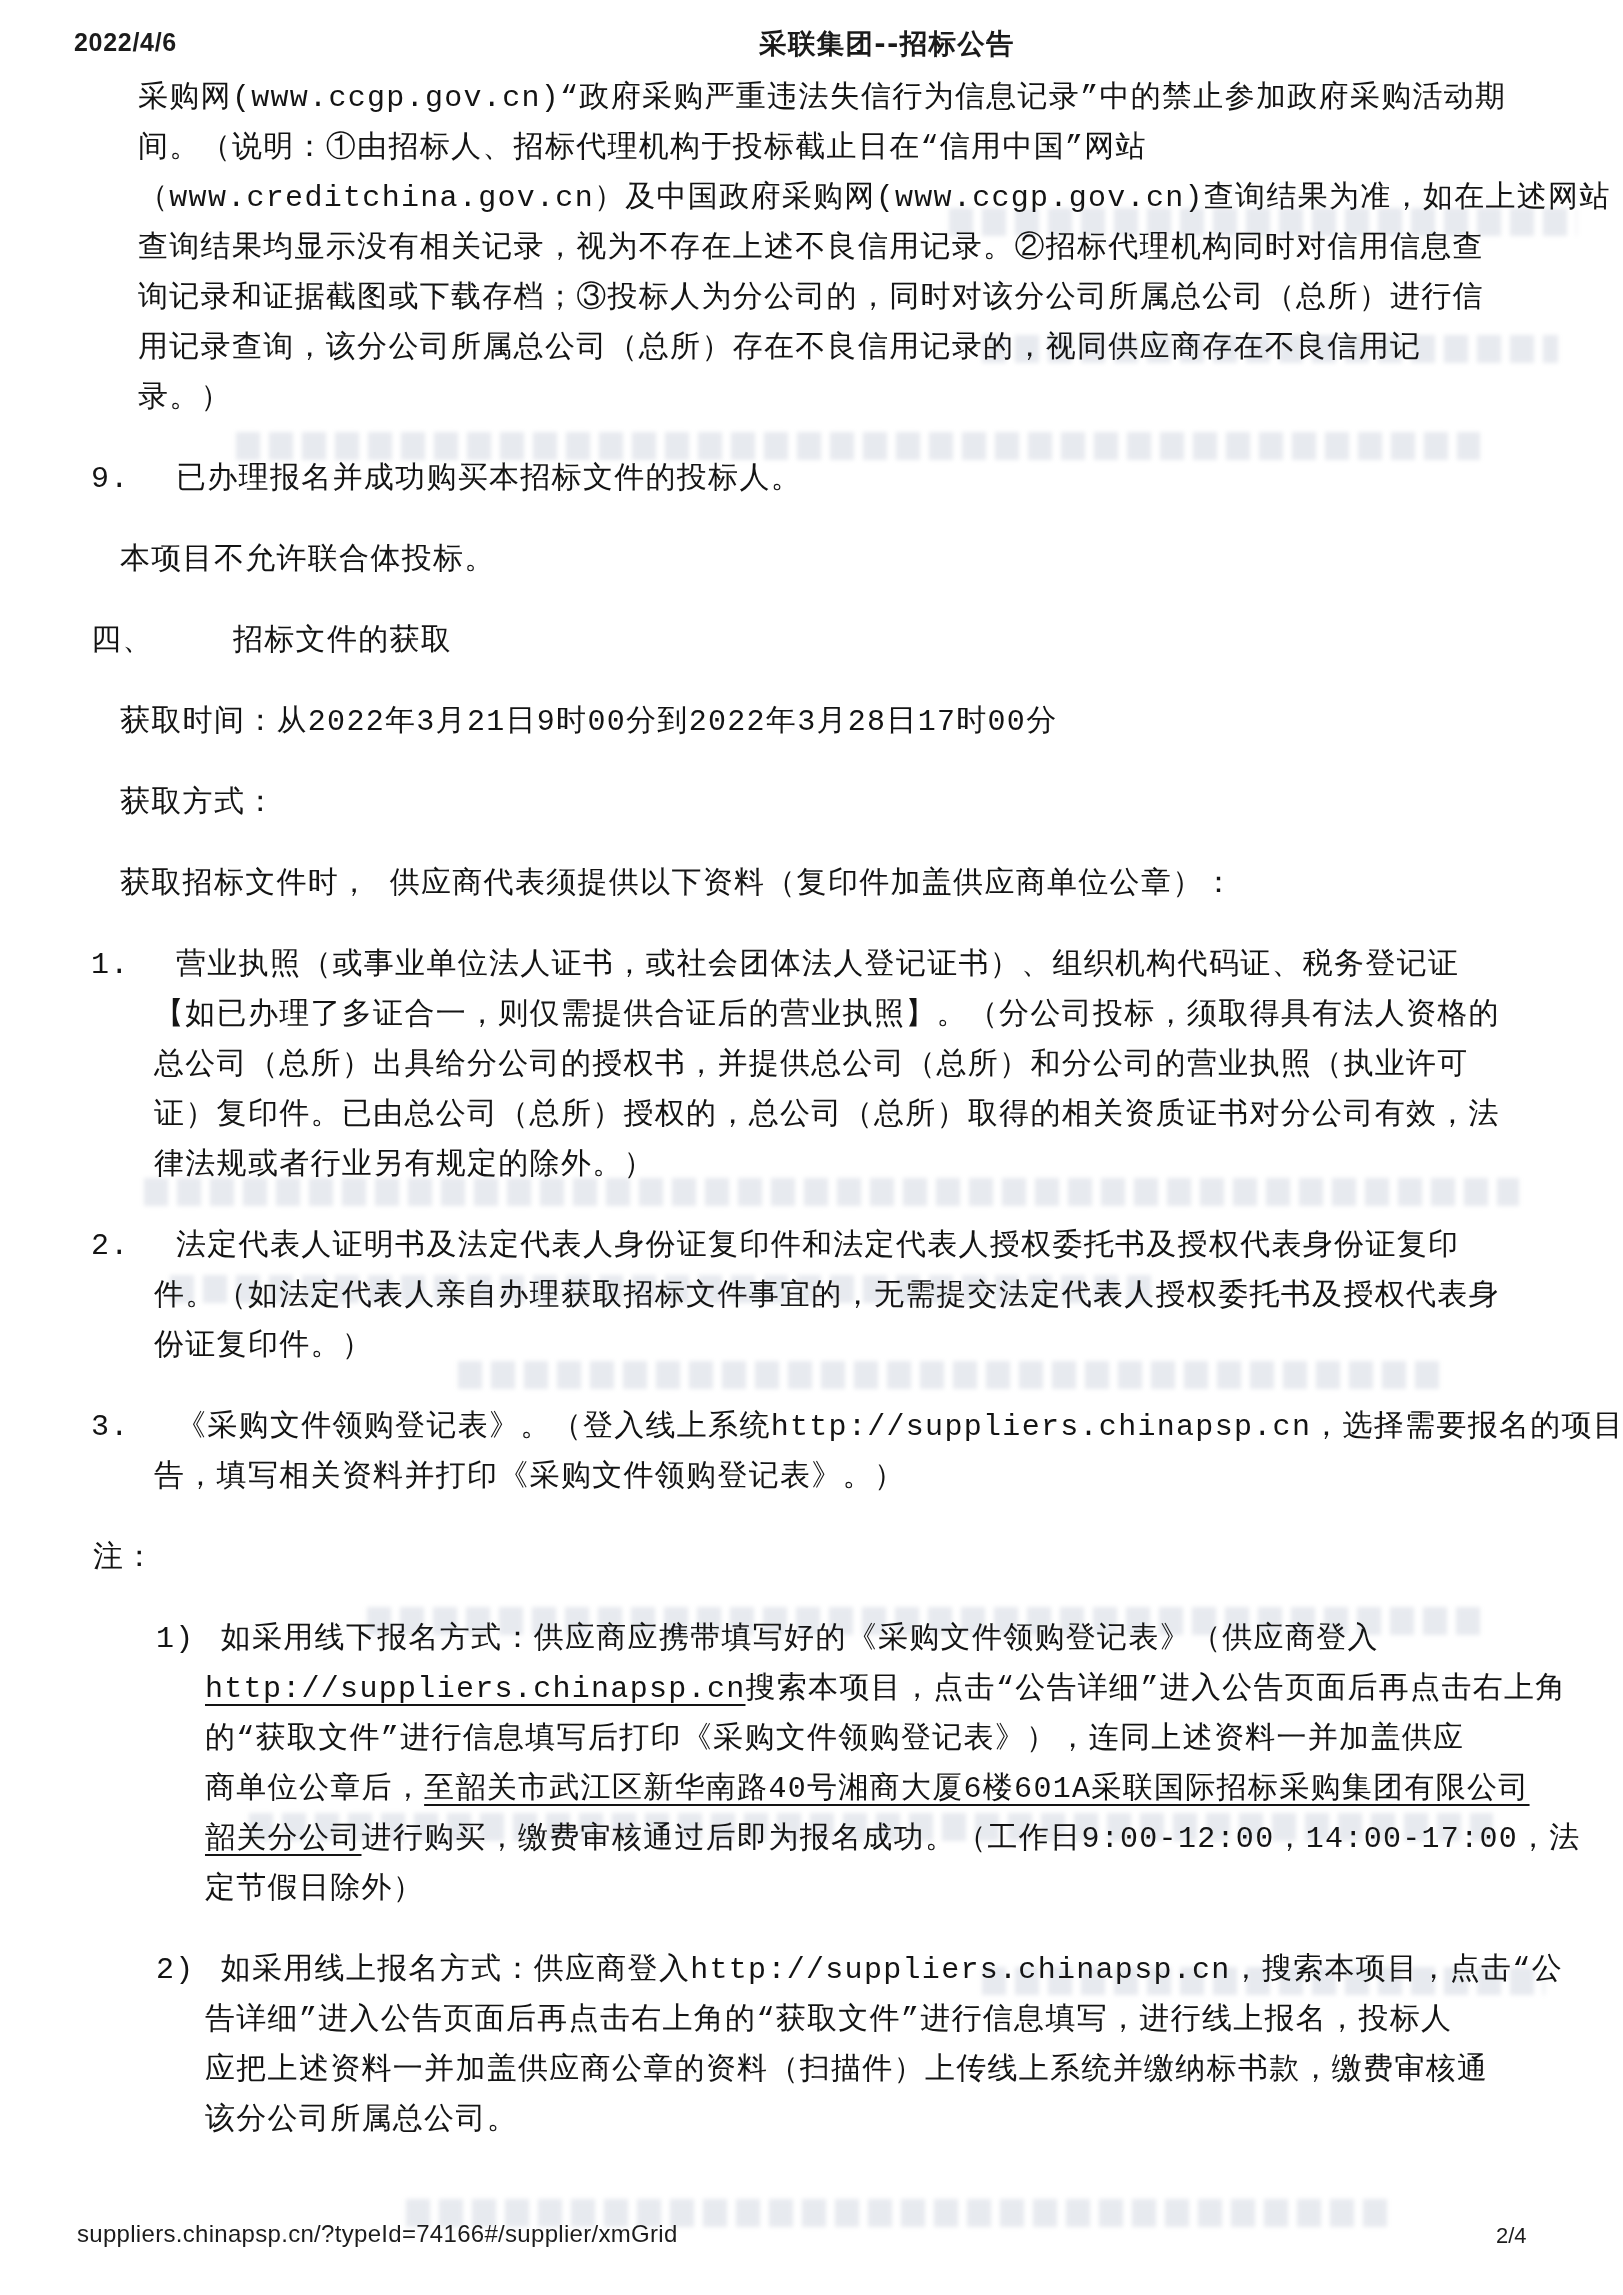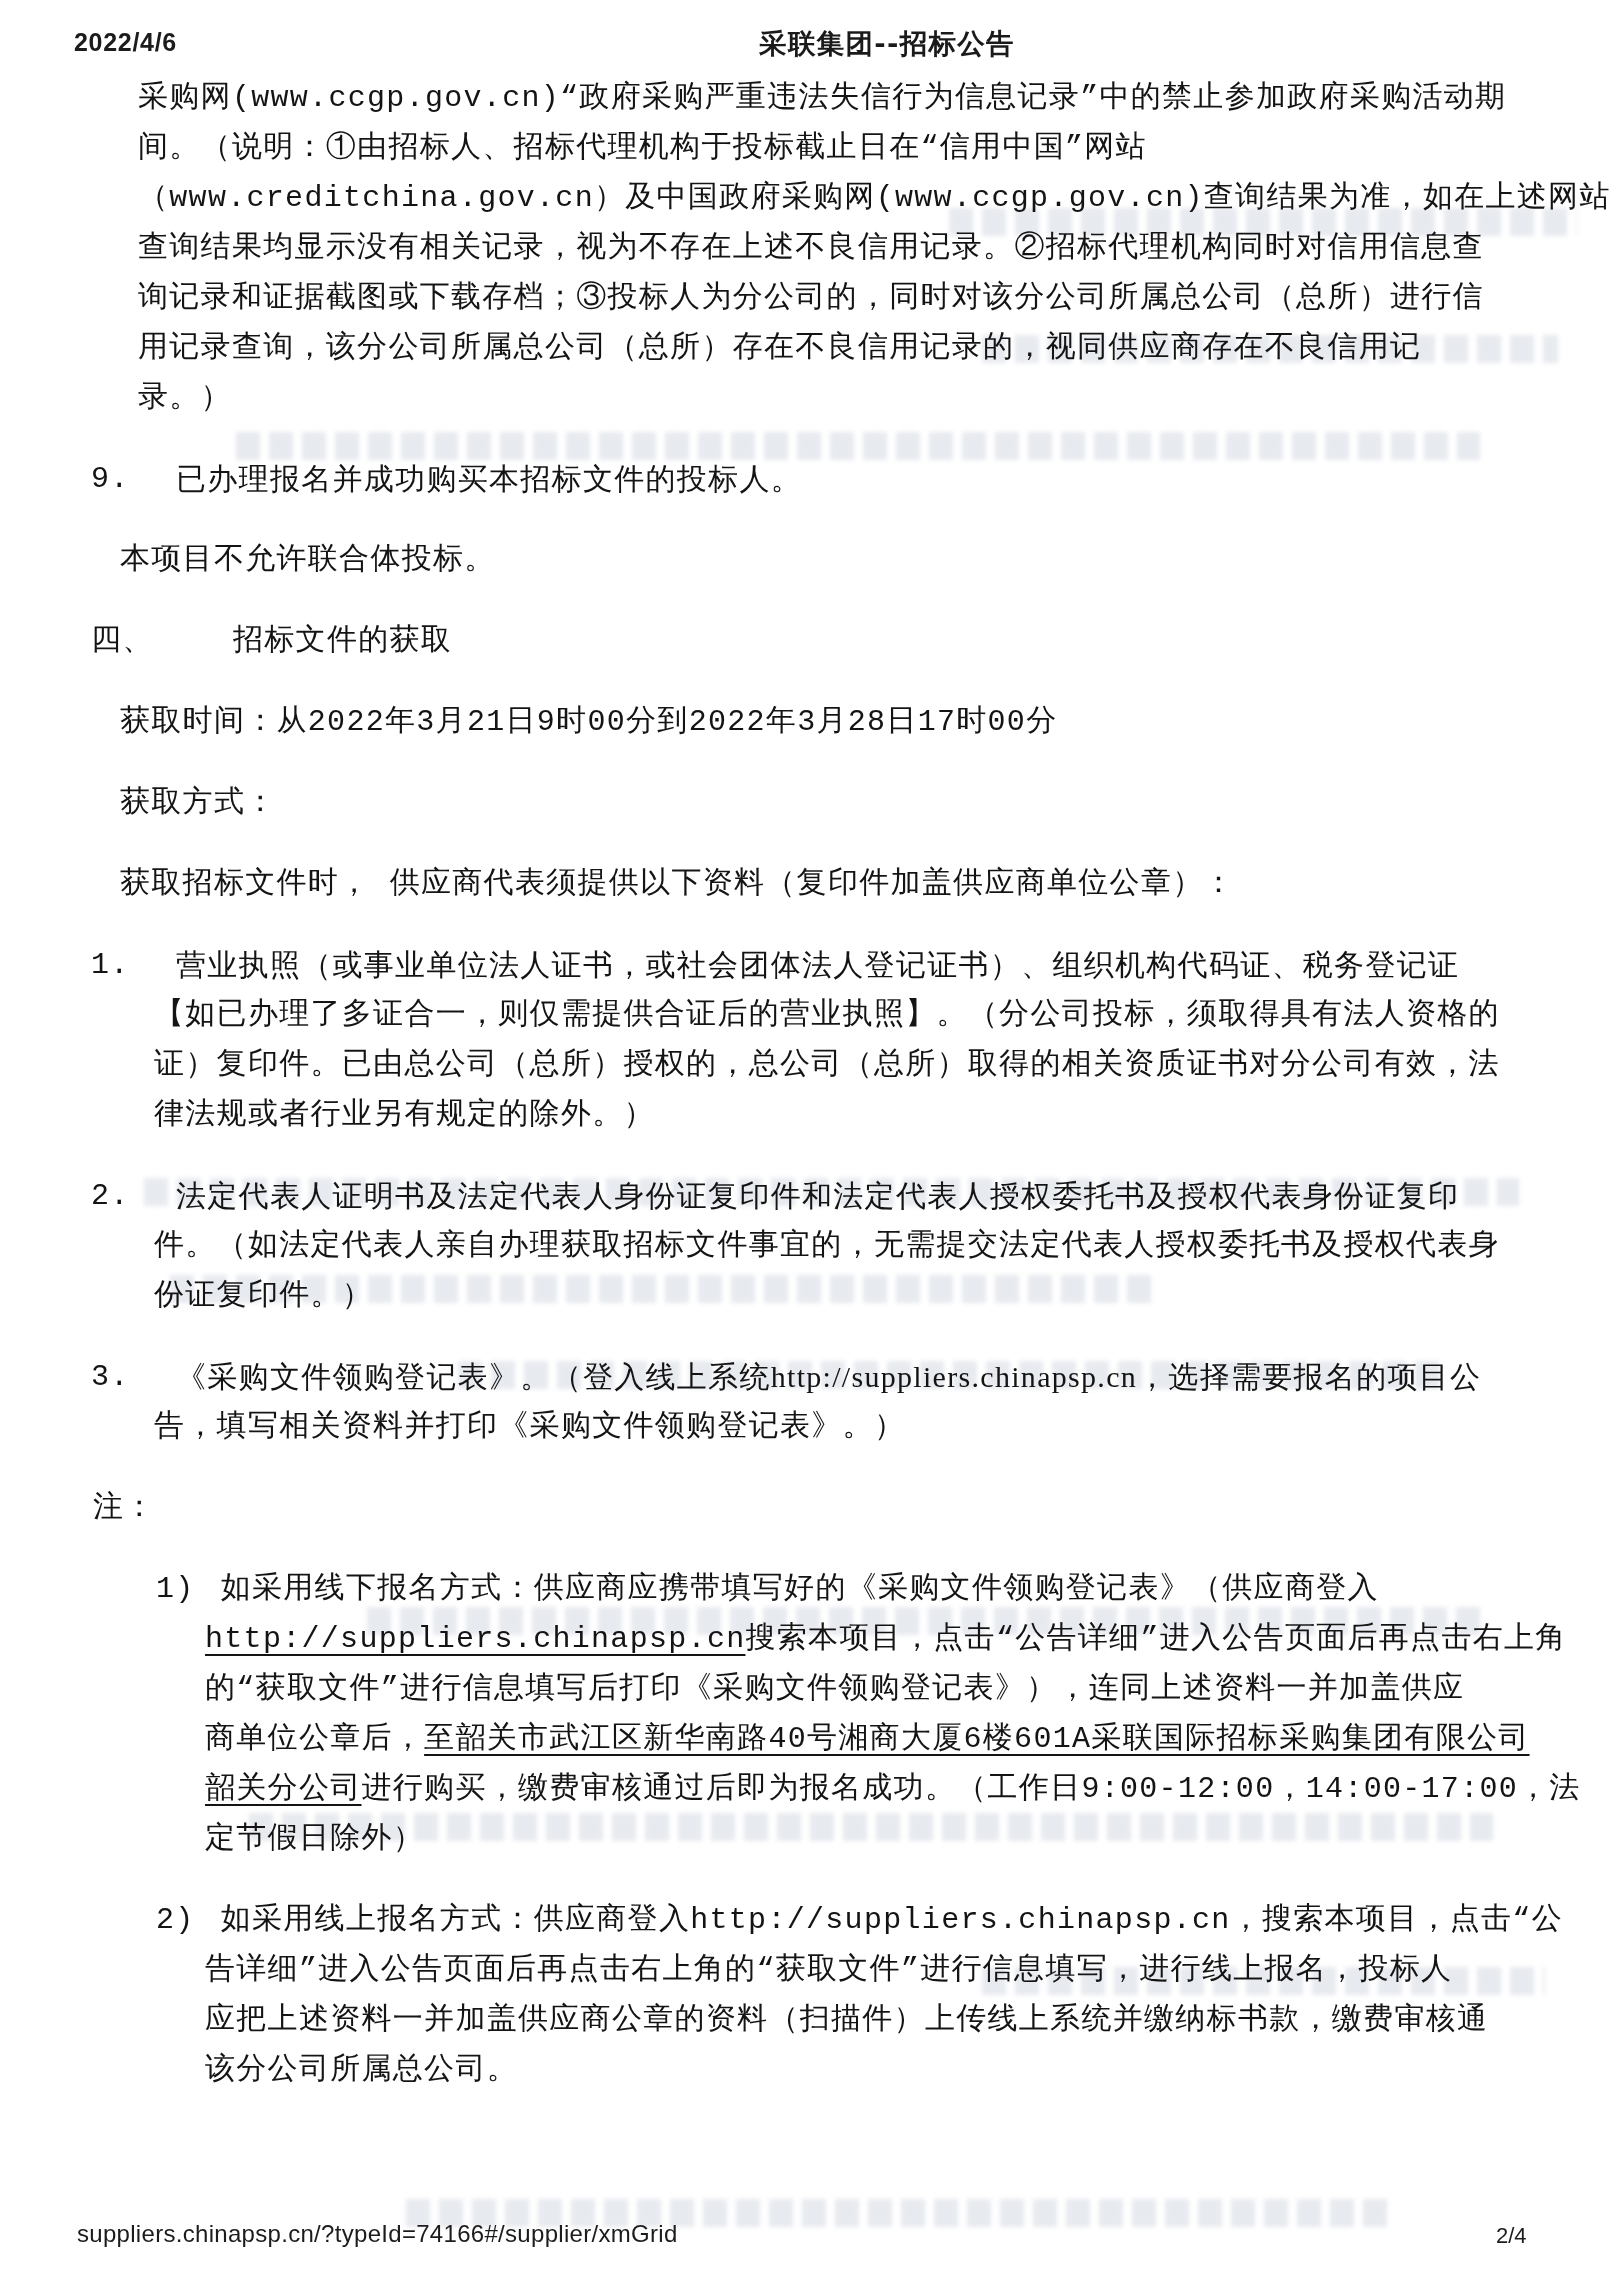--- a/index.html
+++ b/index.html
@@ -41,21 +41,21 @@
     white-space:nowrap;
     font-size:30px;line-height:50px;letter-spacing:1.3px;
     color:#141414;
   }
   .blk.para      {padding-left:131px;}
   .blk.paraind   {padding-left:113px;}
   .blk.item      {padding-left:147px;}
   .blk.subitem   {padding-left:198px;}
   .blk.heading   {padding-left:226px;}
   .blk.note      {padding-left:86px;}
-  .blk.item    .line.first{text-indent:22px;font-family:Liberation Serif, serif;}
+  .blk.item    .line.first{text-indent:22px;}
   .blk.subitem .line.first{text-indent:15.7px;}
   .marker{
     position:absolute;top:0;
     font-size:30px;line-height:50px;letter-spacing:1.3px;color:#141414;
   }
   .blk.item    .marker{left:84px;}
   .blk.subitem .marker{left:149px;}
   .blk.heading .marker{left:84px;}
   .u{
     text-decoration:underline;
@@ -118,20 +118,21 @@
       <div class="blk paraind">
         <div class="line first"><span class="">获取方式：</span></div>
       </div>
       <div class="blk paraind">
         <div class="line first"><span class="">获取招标文件时， 供应商代表须提供以下资料（复印件加盖供应商单位公章）：</span></div>
       </div>
       <div class="blk item">
         <span class="marker">1.</span>
         <div class="line first"><span class="">营业执照（或事业单位法人证书，或社会团体法人登记证书）、组织机构代码证、税务登记证</span></div>
         <div class="line"><span class="">【如已办理了多证合一，则仅需提供合证后的营业执照】。（分公司投标，须取得具有法人资格的</span></div>
+        <div class="line"><span class="">总公司（总所）出具给分公司的授权书，并提供总公司（总所）和分公司的营业执照（执业许可</span></div>
         <div class="line"><span class="">证）复印件。已由总公司（总所）授权的，总公司（总所）取得的相关资质证书对分公司有效，法</span></div>
         <div class="line"><span class="">律法规或者行业另有规定的除外。）</span></div>
       </div>
       <div class="blk item">
         <span class="marker">2.</span>
         <div class="line first"><span class="">法定代表人证明书及法定代表人身份证复印件和法定代表人授权委托书及授权代表身份证复印</span></div>
         <div class="line"><span class="">件。（如法定代表人亲自办理获取招标文件事宜的，无需提交法定代表人授权委托书及授权代表身</span></div>
         <div class="line"><span class="">份证复印件。）</span></div>
       </div>
       <div class="blk item">

